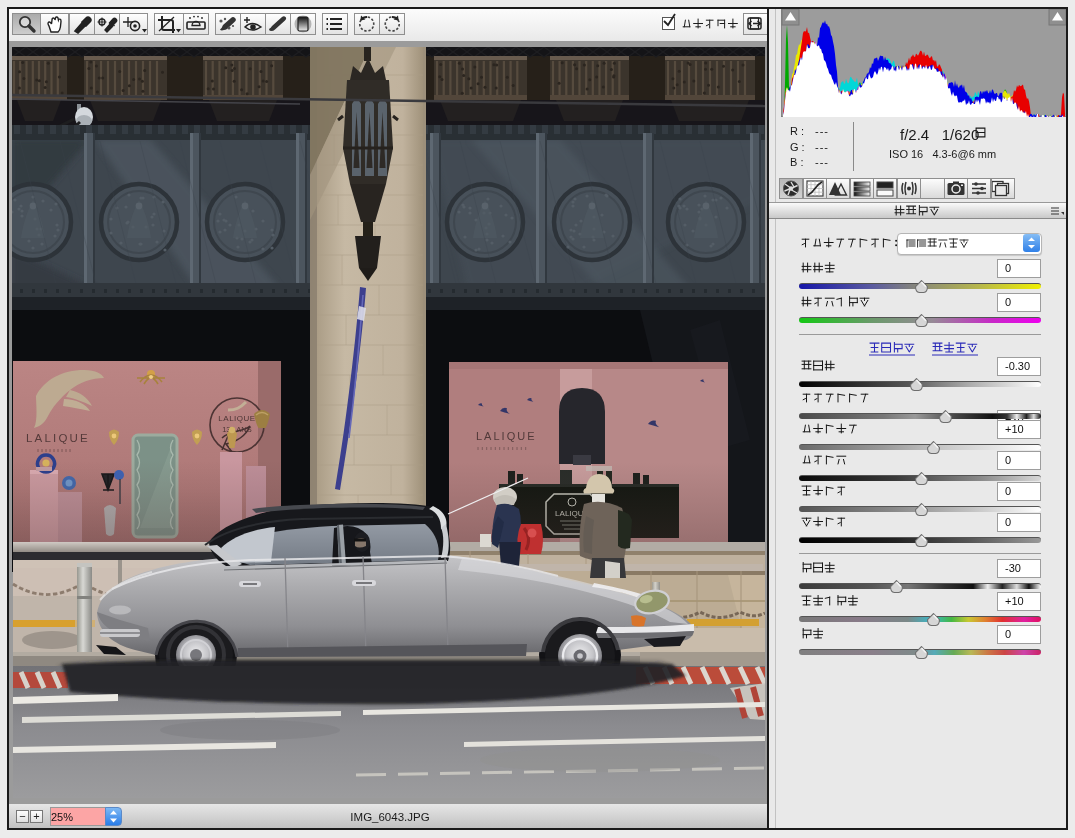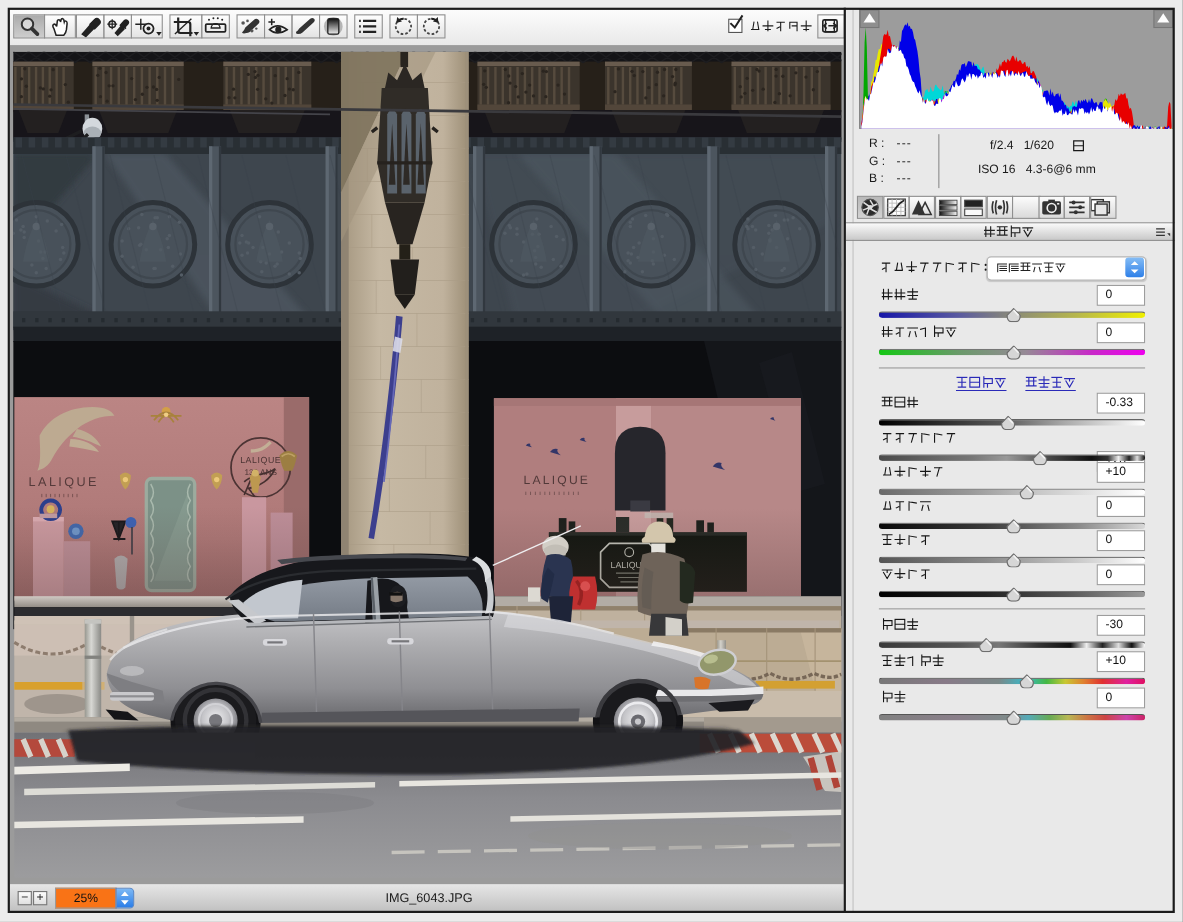--- a/index.html
+++ b/index.html
@@ -747,21 +747,21 @@
     <path d="M22,717 L341,711 L341,716 L22,723 Z" fill="#e2e0da" opacity="0.95"></path>
     <path d="M363,710 L765,702 L765,707 L363,715 Z" fill="#e8e6e0"></path>
     <path d="M13,747 L276,742 L276,748 L13,753 Z" fill="#e8e6e0"></path>
     <path d="M464,742 L765,736 L765,741 L464,747 Z" fill="#e4e2dc"></path>
     <path d="M356,775 L765,768" stroke="#c6c4be" stroke-width="3" stroke-dasharray="30,12" fill="none"></path>
     <ellipse cx="250" cy="730" rx="90" ry="10" fill="#7e7e82" opacity="0.5"></ellipse>
     <ellipse cx="600" cy="760" rx="120" ry="12" fill="#90908f" opacity="0.4"></ellipse>
   </svg>
 <div class="abs" style="left:16px;top:810px;width:13px;height:13px;background:linear-gradient(#fdfdfd,#e0e0e0);border:1px solid #777;box-sizing:border-box;font-size:11px;line-height:10px;text-align:center;color:#222">−</div>
 <div class="abs" style="left:30px;top:810px;width:13px;height:13px;background:linear-gradient(#fdfdfd,#e0e0e0);border:1px solid #777;box-sizing:border-box;font-size:11px;line-height:11px;text-align:center;color:#222">+</div>
-<div class="abs" style="left:50px;top:807px;width:56px;height:19px;background:#f97316;border:1px solid #999;box-sizing:border-box;font-size:11px;color:#111;text-align:center;padding-top:2.5px">25%</div>
+<div class="abs" style="left:50px;top:807px;width:56px;height:19px;background:#fca5a5;border:1px solid #999;box-sizing:border-box;font-size:11px;color:#111;padding-top:2.5px">25%</div>
 <div class="abs" style="left:105px;top:807px;width:17px;height:19px;background:linear-gradient(#7db8f4,#2a7de8);border:1px solid #5a89c8;border-radius:0 4px 4px 0;box-sizing:border-box"></div>
 <svg class="abs" style="left:105px;top:807px" width="17" height="19" viewBox="0 0 17 19">
     <path d="M5,7.5 L8.5,3.5 L12,7.5 Z M5,11.5 L8.5,15.5 L12,11.5 Z" fill="#fff"></path>
   </svg>
 <div class="abs" style="left:300px;top:811px;width:180px;height:14px;font-size:11.5px;color:#1a1a1a;text-align:center">IMG_6043.JPG</div>
 <svg class="abs" style="left:781px;top:8px" width="286" height="109" viewBox="0 0 286 109">
     <rect x="0" y="0" width="286" height="109" fill="#9c9c9c" stroke="#6e6e6e" stroke-width="1"></rect>
     <path d="M2.0,114.0L2.0,108.4L3.0,102.5L4.0,75.6L5.0,30.7L6.0,16.7L7.0,34.7L8.0,79.2L9.0,79.8L10.0,79.9L11.0,72.0L12.0,73.4L13.0,63.7L14.0,65.4L15.0,60.8L16.0,57.6L17.0,59.2L18.0,52.8L19.0,55.3L20.0,51.4L21.0,45.8L22.0,44.2L23.0,43.1L24.0,45.6L25.0,41.8L26.0,42.7L27.0,41.8L28.0,39.3L29.0,38.8L30.0,38.9L31.0,37.6L32.0,33.4L33.0,35.6L34.0,33.8L35.0,36.2L36.0,35.4L37.0,36.9L38.0,41.0L39.0,44.7L40.0,43.0L41.0,44.3L42.0,48.7L43.0,47.3L44.0,52.8L45.0,51.8L46.0,59.5L47.0,62.2L48.0,62.8L49.0,61.6L50.0,68.7L51.0,69.3L52.0,73.9L53.0,73.4L54.0,73.1L55.0,80.2L56.0,81.2L57.0,78.9L58.0,84.7L59.0,86.7L60.0,84.3L61.0,86.1L62.0,83.6L63.0,86.8L64.0,86.4L65.0,87.4L66.0,84.1L67.0,83.2L68.0,86.9L69.0,84.4L70.0,86.2L71.0,86.4L72.0,85.4L73.0,85.9L74.0,84.3L75.0,86.1L76.0,84.0L77.0,81.9L78.0,74.6L79.0,75.1L80.0,74.7L81.0,76.0L82.0,75.5L83.0,73.9L84.0,75.4L85.0,70.1L86.0,73.8L87.0,70.9L88.0,67.1L89.0,71.4L90.0,66.5L91.0,64.9L92.0,65.0L93.0,63.5L94.0,63.4L95.0,67.8L96.0,66.2L97.0,65.3L98.0,64.1L99.0,61.2L100.0,59.0L101.0,59.4L102.0,62.8L103.0,62.2L104.0,61.3L105.0,58.0L106.0,58.3L107.0,57.5L108.0,62.8L109.0,58.6L110.0,59.2L111.0,60.0L112.0,59.6L113.0,60.4L114.0,60.0L115.0,58.6L116.0,58.0L117.0,62.0L118.0,63.0L119.0,59.2L120.0,58.0L121.0,63.0L122.0,58.3L123.0,60.9L124.0,57.6L125.0,57.1L126.0,58.1L127.0,60.9L128.0,61.8L129.0,56.2L130.0,58.2L131.0,59.9L132.0,61.4L133.0,61.1L134.0,60.9L135.0,56.1L136.0,59.9L137.0,60.0L138.0,60.3L139.0,59.0L140.0,57.9L141.0,59.6L142.0,62.0L143.0,58.2L144.0,57.8L145.0,58.1L146.0,61.1L147.0,59.4L148.0,57.9L149.0,60.6L150.0,58.6L151.0,63.1L152.0,63.5L153.0,62.6L154.0,60.2L155.0,58.1L156.0,59.7L157.0,61.6L158.0,64.9L159.0,64.1L160.0,65.1L161.0,67.6L162.0,67.4L163.0,70.9L164.0,68.9L165.0,72.1L166.0,73.0L167.0,78.4L168.0,77.0L169.0,82.6L170.0,82.3L171.0,86.9L172.0,84.7L173.0,85.4L174.0,90.5L175.0,86.9L176.0,90.4L177.0,87.9L178.0,88.9L179.0,96.1L180.0,93.6L181.0,91.1L182.0,97.4L183.0,93.0L184.0,95.5L185.0,94.6L186.0,91.4L187.0,94.1L188.0,97.2L189.0,98.0L190.0,97.8L191.0,95.1L192.0,97.3L193.0,96.4L194.0,93.8L195.0,96.9L196.0,92.1L197.0,96.9L198.0,92.2L199.0,95.0L200.0,93.6L201.0,96.1L202.0,90.6L203.0,95.4L204.0,94.3L205.0,92.5L206.0,89.8L207.0,93.2L208.0,90.6L209.0,91.3L210.0,91.0L211.0,95.2L212.0,89.4L213.0,90.5L214.0,92.3L215.0,90.6L216.0,88.9L217.0,92.4L218.0,89.8L219.0,90.3L220.0,95.0L221.0,93.3L222.0,89.0L223.0,82.8L224.0,81.6L225.0,81.9L226.0,85.4L227.0,92.7L228.0,86.7L229.0,88.8L230.0,92.1L231.0,93.7L232.0,93.0L233.0,90.2L234.0,93.9L235.0,96.1L236.0,95.0L237.0,102.0L238.0,103.6L239.0,104.7L240.0,102.0L241.0,103.6L242.0,102.2L243.0,102.0L244.0,107.1L245.0,103.9L246.0,106.6L247.0,104.0L248.0,104.5L249.0,106.4L250.0,108.2L251.0,110.3L252.0,112.6L253.0,110.0L254.0,112.7L255.0,107.2L256.0,112.3L257.0,111.4L258.0,108.7L259.0,111.0L260.0,106.4L261.0,110.1L262.0,110.3L263.0,106.7L264.0,107.7L265.0,111.0L266.0,107.3L267.0,113.5L268.0,108.0L269.0,106.5L270.0,107.4L271.0,113.3L272.0,110.0L273.0,107.6L274.0,108.4L275.0,109.5L276.0,107.3L277.0,111.3L278.0,111.2L279.0,107.9L280.0,110.3L281.0,108.3L282.0,109.2L283.0,112.0L284.0,111.9L284.0,114.0Z" fill="#00a800"></path>
     <path d="M2.0,114.0L2.0,106.1L3.0,99.7L4.0,89.0L5.0,84.7L6.0,79.6L7.0,87.0L8.0,83.7L9.0,81.3L10.0,74.4L11.0,75.7L12.0,68.3L13.0,69.7L14.0,60.5L15.0,57.5L16.0,50.0L17.0,48.4L18.0,47.6L19.0,47.5L20.0,53.0L21.0,51.3L22.0,44.8L23.0,44.4L24.0,45.0L25.0,44.1L26.0,38.7L27.0,38.8L28.0,35.1L29.0,38.9L30.0,38.9L31.0,39.0L32.0,34.1L33.0,38.2L34.0,34.0L35.0,40.8L36.0,35.9L37.0,35.5L38.0,37.3L39.0,38.2L40.0,40.5L41.0,46.8L42.0,50.4L43.0,47.3L44.0,47.3L45.0,52.7L46.0,53.6L47.0,59.5L48.0,65.0L49.0,64.8L50.0,69.5L51.0,67.1L52.0,69.6L53.0,76.4L54.0,74.2L55.0,75.4L56.0,78.6L57.0,79.0L58.0,80.9L59.0,80.1L60.0,74.6L61.0,73.9L62.0,72.7L63.0,75.8L64.0,75.6L65.0,70.7L66.0,73.8L67.0,75.4L68.0,74.4L69.0,69.4L70.0,68.8L71.0,70.8L72.0,71.9L73.0,72.8L74.0,74.3L75.0,73.3L76.0,69.5L77.0,76.8L78.0,77.5L79.0,74.8L80.0,75.7L81.0,76.5L82.0,72.7L83.0,74.0L84.0,73.5L85.0,73.0L86.0,70.4L87.0,66.5L88.0,71.7L89.0,65.1L90.0,71.0L91.0,63.6L92.0,65.0L93.0,60.2L94.0,62.0L95.0,57.6L96.0,56.5L97.0,56.5L98.0,60.4L99.0,57.9L100.0,55.4L101.0,56.9L102.0,50.9L103.0,51.3L104.0,52.7L105.0,52.4L106.0,50.1L107.0,50.7L108.0,50.5L109.0,52.1L110.0,54.4L111.0,56.1L112.0,53.6L113.0,52.5L114.0,57.0L115.0,59.5L116.0,59.4L117.0,58.2L118.0,62.7L119.0,62.6L120.0,61.5L121.0,59.8L122.0,60.7L123.0,62.0L124.0,60.5L125.0,57.6L126.0,56.5L127.0,62.6L128.0,58.4L129.0,61.8L130.0,57.3L131.0,56.9L132.0,57.5L133.0,57.6L134.0,61.6L135.0,58.4L136.0,56.0L137.0,57.4L138.0,59.5L139.0,55.3L140.0,56.7L141.0,59.1L142.0,56.4L143.0,57.4L144.0,55.7L145.0,55.7L146.0,56.5L147.0,61.8L148.0,61.3L149.0,56.7L150.0,57.1L151.0,59.9L152.0,60.2L153.0,59.3L154.0,61.2L155.0,58.8L156.0,60.2L157.0,59.0L158.0,65.8L159.0,60.2L160.0,63.4L161.0,62.7L162.0,63.3L163.0,64.9L164.0,70.8L165.0,70.6L166.0,72.1L167.0,74.3L168.0,79.7L169.0,79.6L170.0,81.2L171.0,84.3L172.0,86.6L173.0,88.0L174.0,84.9L175.0,86.2L176.0,91.7L177.0,93.6L178.0,89.0L179.0,88.3L180.0,92.4L181.0,87.3L182.0,89.8L183.0,90.0L184.0,86.4L185.0,88.4L186.0,85.5L187.0,85.2L188.0,90.1L189.0,87.7L190.0,88.8L191.0,89.9L192.0,88.2L193.0,88.7L194.0,84.0L195.0,85.2L196.0,88.0L197.0,82.8L198.0,85.8L199.0,88.8L200.0,87.1L201.0,88.7L202.0,83.2L203.0,89.1L204.0,83.4L205.0,89.0L206.0,83.6L207.0,86.8L208.0,89.1L209.0,83.4L210.0,83.7L211.0,87.9L212.0,89.0L213.0,87.8L214.0,87.5L215.0,88.0L216.0,89.7L217.0,90.5L218.0,90.6L219.0,90.4L220.0,90.4L221.0,87.8L222.0,87.8L223.0,89.4L224.0,90.5L225.0,89.4L226.0,90.6L227.0,90.6L228.0,87.0L229.0,90.7L230.0,89.4L231.0,91.6L232.0,96.1L233.0,95.8L234.0,97.1L235.0,94.0L236.0,97.7L237.0,99.2L238.0,102.4L239.0,101.8L240.0,100.2L241.0,105.5L242.0,106.2L243.0,107.0L244.0,102.8L245.0,108.9L246.0,109.8L247.0,104.9L248.0,105.7L249.0,108.4L250.0,107.1L251.0,112.0L252.0,107.9L253.0,106.0L254.0,106.7L255.0,111.6L256.0,107.5L257.0,109.1L258.0,111.3L259.0,111.9L260.0,106.4L261.0,110.5L262.0,110.4L263.0,111.8L264.0,106.5L265.0,107.7L266.0,112.4L267.0,108.7L268.0,109.8L269.0,113.4L270.0,112.1L271.0,112.2L272.0,109.1L273.0,112.1L274.0,111.1L275.0,107.1L276.0,108.4L277.0,112.6L278.0,108.7L279.0,111.5L280.0,109.1L281.0,108.2L282.0,110.0L283.0,112.5L284.0,107.3L284.0,114.0Z" fill="#00d8d8"></path>
     <path d="M2.0,114.0L2.0,105.6L3.0,98.1L4.0,90.8L5.0,82.6L6.0,83.0L7.0,81.2L8.0,85.1L9.0,81.0L10.0,76.7L11.0,72.2L12.0,68.0L13.0,69.3L14.0,64.4L15.0,61.4L16.0,57.0L17.0,56.8L18.0,54.5L19.0,51.3L20.0,52.8L21.0,47.2L22.0,49.4L23.0,47.1L24.0,45.8L25.0,44.3L26.0,42.6L27.0,40.8L28.0,39.0L29.0,36.3L30.0,38.6L31.0,37.0L32.0,37.4L33.0,37.9L34.0,33.8L35.0,34.5L36.0,37.8L37.0,36.1L38.0,40.5L39.0,42.3L40.0,43.4L41.0,46.4L42.0,46.1L43.0,48.5L44.0,47.8L45.0,56.3L46.0,57.1L47.0,58.9L48.0,62.6L49.0,62.7L50.0,64.5L51.0,70.3L52.0,72.3L53.0,74.5L54.0,71.8L55.0,79.3L56.0,82.4L57.0,79.7L58.0,85.4L59.0,86.9L60.0,84.2L61.0,85.7L62.0,86.3L63.0,84.0L64.0,84.2L65.0,84.8L66.0,83.1L67.0,82.5L68.0,84.2L69.0,84.5L70.0,88.2L71.0,82.4L72.0,81.3L73.0,84.5L74.0,82.7L75.0,82.9L76.0,82.3L77.0,78.4L78.0,80.0L79.0,76.9L80.0,76.8L81.0,78.8L82.0,77.0L83.0,72.7L84.0,72.6L85.0,69.3L86.0,67.6L87.0,66.6L88.0,71.1L89.0,68.5L90.0,67.3L91.0,66.9L92.0,66.6L93.0,64.2L94.0,64.2L95.0,65.6L96.0,61.4L97.0,60.6L98.0,59.9L99.0,62.9L100.0,65.3L101.0,60.4L102.0,59.0L103.0,57.6L104.0,62.1L105.0,61.2L106.0,61.5L107.0,60.4L108.0,61.9L109.0,61.8L110.0,60.3L111.0,60.8L112.0,64.4L113.0,61.8L114.0,58.1L115.0,58.6L116.0,64.1L117.0,60.9L118.0,59.9L119.0,61.1L120.0,57.9L121.0,61.7L122.0,62.1L123.0,59.2L124.0,60.6L125.0,61.1L126.0,60.0L127.0,59.2L128.0,56.9L129.0,56.1L130.0,56.0L131.0,61.6L132.0,58.7L133.0,58.2L134.0,60.2L135.0,55.7L136.0,57.5L137.0,57.4L138.0,60.2L139.0,61.6L140.0,58.0L141.0,57.2L142.0,61.3L143.0,59.6L144.0,57.4L145.0,62.6L146.0,56.1L147.0,61.7L148.0,61.3L149.0,57.8L150.0,57.1L151.0,63.2L152.0,58.1L153.0,63.2L154.0,61.3L155.0,59.2L156.0,58.9L157.0,58.9L158.0,65.2L159.0,65.9L160.0,66.1L161.0,64.3L162.0,67.6L163.0,65.2L164.0,67.1L165.0,69.5L166.0,77.9L167.0,75.7L168.0,76.9L169.0,81.2L170.0,84.3L171.0,84.3L172.0,87.0L173.0,90.1L174.0,91.1L175.0,90.0L176.0,87.7L177.0,92.2L178.0,92.1L179.0,93.2L180.0,97.3L181.0,94.6L182.0,94.4L183.0,94.3L184.0,97.7L185.0,94.7L186.0,95.8L187.0,91.2L188.0,97.8L189.0,93.7L190.0,93.3L191.0,94.6L192.0,95.0L193.0,92.1L194.0,97.8L195.0,94.0L196.0,96.9L197.0,97.4L198.0,95.3L199.0,90.7L200.0,91.4L201.0,93.4L202.0,96.8L203.0,93.2L204.0,93.0L205.0,90.4L206.0,93.6L207.0,94.3L208.0,91.3L209.0,92.3L210.0,95.1L211.0,90.8L212.0,96.0L213.0,95.6L214.0,91.1L215.0,89.3L216.0,95.2L217.0,94.3L218.0,90.4L219.0,95.5L220.0,91.6L221.0,93.7L222.0,91.6L223.0,89.8L224.0,93.7L225.0,92.0L226.0,86.8L227.0,88.0L228.0,87.4L229.0,93.2L230.0,92.3L231.0,94.8L232.0,94.7L233.0,91.4L234.0,93.8L235.0,97.9L236.0,94.9L237.0,96.6L238.0,100.5L239.0,104.3L240.0,103.3L241.0,105.4L242.0,101.7L243.0,100.5L244.0,102.6L245.0,103.3L246.0,101.1L247.0,101.2L248.0,101.2L249.0,107.9L250.0,108.3L251.0,107.1L252.0,109.0L253.0,112.7L254.0,110.8L255.0,111.9L256.0,109.3L257.0,110.8L258.0,110.4L259.0,111.8L260.0,106.4L261.0,110.6L262.0,113.0L263.0,107.3L264.0,111.1L265.0,108.7L266.0,107.7L267.0,110.5L268.0,107.2L269.0,113.3L270.0,112.6L271.0,112.9L272.0,107.5L273.0,112.3L274.0,108.7L275.0,107.6L276.0,107.5L277.0,110.2L278.0,110.9L279.0,111.7L280.0,111.6L281.0,110.8L282.0,109.8L283.0,108.1L284.0,111.2L284.0,114.0Z" fill="#d800d8"></path>
@@ -775,21 +775,21 @@
       <path d="M9.5,4 L15,12.5 L4,12.5 Z" fill="#fdfdfd"></path>
     </g>
     <g>
       <rect x="268" y="1" width="17" height="16" fill="#8f8f8f" stroke="#777" stroke-width="1"></rect>
       <path d="M276.5,4 L282,12.5 L271,12.5 Z" fill="#fdfdfd"></path>
     </g>
   </svg>
 <div class="abs" style="left:790px;top:124px;font-size:11px;color:#1a1a1a;line-height:15.5px">R :<br>G :<br>B :</div>
 <div class="abs" style="left:815px;top:124px;font-size:11px;color:#1a1a1a;line-height:15.5px;letter-spacing:1px">---<br>---<br>---</div>
 <div class="abs" style="left:853px;top:122px;width:1px;height:49px;background:#8a8a8a"></div>
-<div class="abs" style="left:900px;top:126px;font-size:11px;color:#1a1a1a">f/2.4&nbsp;&nbsp;&nbsp;1/620</div>
+<div class="abs" style="left:900px;top:126px;font-size:15px;color:#1a1a1a">f/2.4&nbsp;&nbsp;&nbsp;1/620</div>
 <svg class="abs" style="left:975px;top:127px" width="13" height="12" viewBox="0 0 13 12">
     <path d="M1.1,1.1L9.9,1.1M1.1,1.1L1.1,9.9M9.9,1.1L9.9,9.9M1.1,9.9L9.9,9.9M1.1,5.5L9.9,5.5" stroke="#1a1a1a" stroke-width="1.1" fill="none" stroke-linecap="square"></path>
   </svg>
 <div class="abs" style="left:889px;top:148px;font-size:11px;color:#1a1a1a">ISO 16&nbsp;&nbsp;&nbsp;4.3-6@6 mm</div>
 <div class="tbtn" style="left:779px;width:24px;background:linear-gradient(#b8b8b8,#d2d2d2);"><svg width="22" height="19" viewBox="0 0 22 19">
       <circle cx="11" cy="9.5" r="7.5" fill="#2b2b2b"></circle>
       <circle cx="11" cy="9.5" r="7.5" fill="none" stroke="#555" stroke-width="1"></circle>
       <path d="M11,3 L14,8 M17.5,6.5 L12,9 M17,14 L11.5,11 M8,16 L10,10.5 M4.5,12 L9.5,10 M5,5 L10,8.5" stroke="#ddd" stroke-width="1.4"></path>
       <circle cx="11" cy="9.5" r="2.2" fill="#ddd"></circle>
     </svg></div>
@@ -915,21 +915,21 @@
     <path d="M17.1,0.0L17.1,9.9M12.7,3.3L21.5,3.3M13.8,9.9L20.4,9.9M12.7,6.6L21.5,6.6" stroke="#2a2ab8" stroke-width="1.05" fill="none" stroke-linecap="square"></path>
     <path d="M24.3,1.1L33.1,1.1M28.7,1.1L28.7,9.9M25.4,5.5L32.0,5.5M25.4,9.9L32.0,9.9" stroke="#2a2ab8" stroke-width="1.05" fill="none" stroke-linecap="square"></path>
     <path d="M35.9,2.2L44.7,2.2M37.0,4.4L40.3,9.9M43.6,4.4L40.3,9.9M40.3,2.2L40.3,4.4" stroke="#2a2ab8" stroke-width="1.05" fill="none" stroke-linecap="square"></path>
     <path d="M0,13 H46" stroke="#2a2ab8" stroke-width="1"></path>
   </svg>
 <svg class="abs" style="left:801px;top:360px" width="36" height="13" viewBox="0 0 36 13">
     <path d="M1.1,1.1L9.9,1.1M1.1,4.4L9.9,4.4M1.1,8.8L9.9,8.8M3.3,1.1L3.3,8.8M7.7,1.1L7.7,8.8" stroke="#161616" stroke-width="1.0" fill="none" stroke-linecap="square"></path>
     <path d="M12.7,1.1L21.5,1.1M12.7,1.1L12.7,9.9M21.5,1.1L21.5,9.9M12.7,9.9L21.5,9.9M12.7,5.5L21.5,5.5" stroke="#161616" stroke-width="1.0" fill="none" stroke-linecap="square"></path>
     <path d="M25.4,1.1L25.4,9.9M29.8,1.1L29.8,9.9M24.3,4.4L33.1,4.4M24.3,7.7L33.1,7.7" stroke="#161616" stroke-width="1.0" fill="none" stroke-linecap="square"></path>
   </svg>
-<div class="vbox" style="left:997px;top:357px">-0.33</div>
+<div class="vbox" style="left:997px;top:357px">-0.30</div>
 <div class="slider" style="left:799px;top:381px;width:242px;background:linear-gradient(90deg,#000,#555 45%,#aaa 70%,#fff)"></div>
 <svg class="thumb" style="left:909px;top:378px" width="13" height="12" viewBox="0 0 13 12">
     <path d="M6.5,0.5 L12,6.2 Q12,11 8.5,11.5 L4.5,11.5 Q1,11 1,6.2 Z" fill="#d6d6d6" stroke="#6e6e6e" stroke-width="1"></path>
     <path d="M6.5,1.8 L10.6,6.2" stroke="#f4f4f4" stroke-width="1.4" fill="none"></path>
   </svg>
 <svg class="abs" style="left:801px;top:392px" width="71" height="13" viewBox="0 0 71 13">
     <path d="M2.2,2.2L8.8,2.2M5.5,2.2L5.5,9.9M2.2,7.7L4.4,6.6" stroke="#161616" stroke-width="1.0" fill="none" stroke-linecap="square"></path>
     <path d="M13.8,2.2L20.4,2.2M17.1,2.2L17.1,9.9M13.8,7.7L16.0,6.6" stroke="#161616" stroke-width="1.0" fill="none" stroke-linecap="square"></path>
     <path d="M25.4,2.2L32.0,2.2M29.8,2.2L27.6,9.9" stroke="#161616" stroke-width="1.0" fill="none" stroke-linecap="square"></path>
     <path d="M37.0,2.2L37.0,9.9M37.0,2.2L43.6,3.3" stroke="#161616" stroke-width="1.0" fill="none" stroke-linecap="square"></path>

